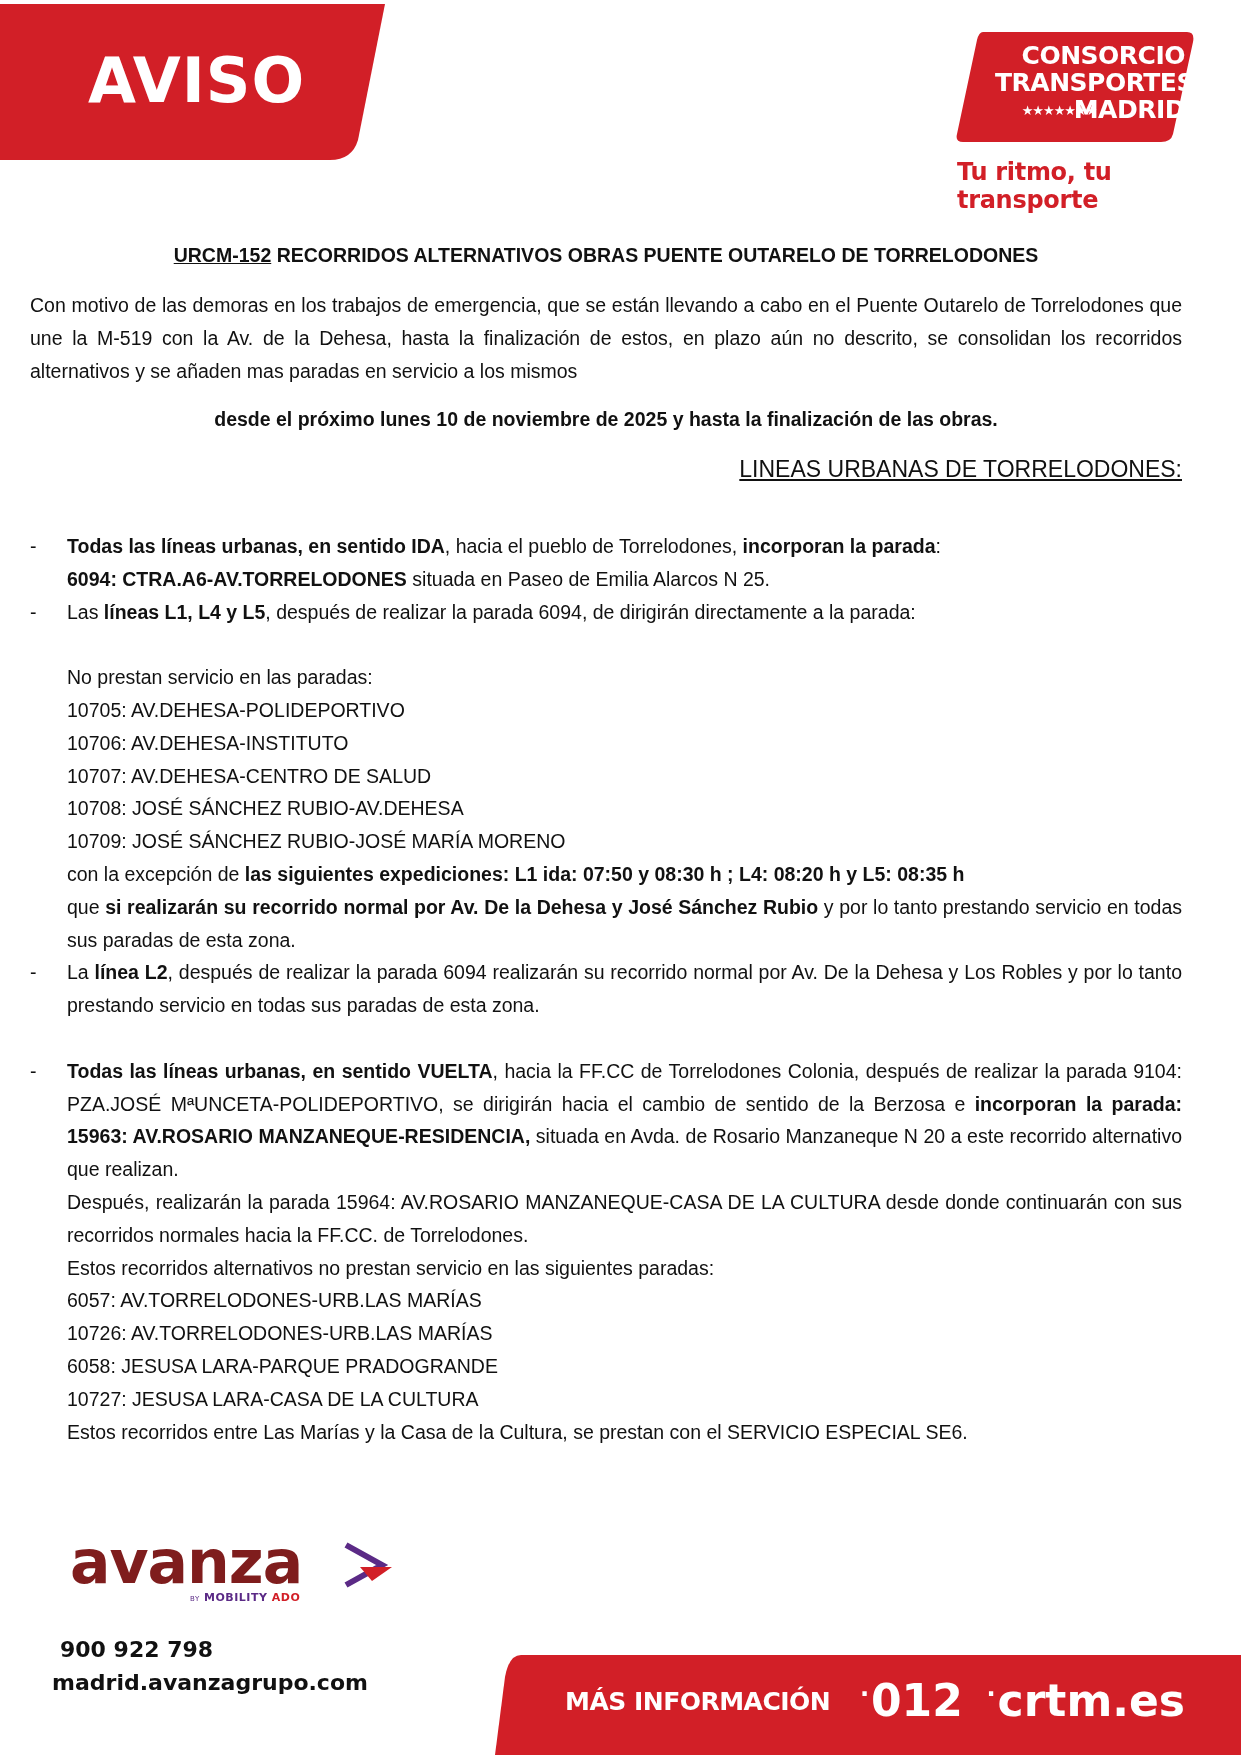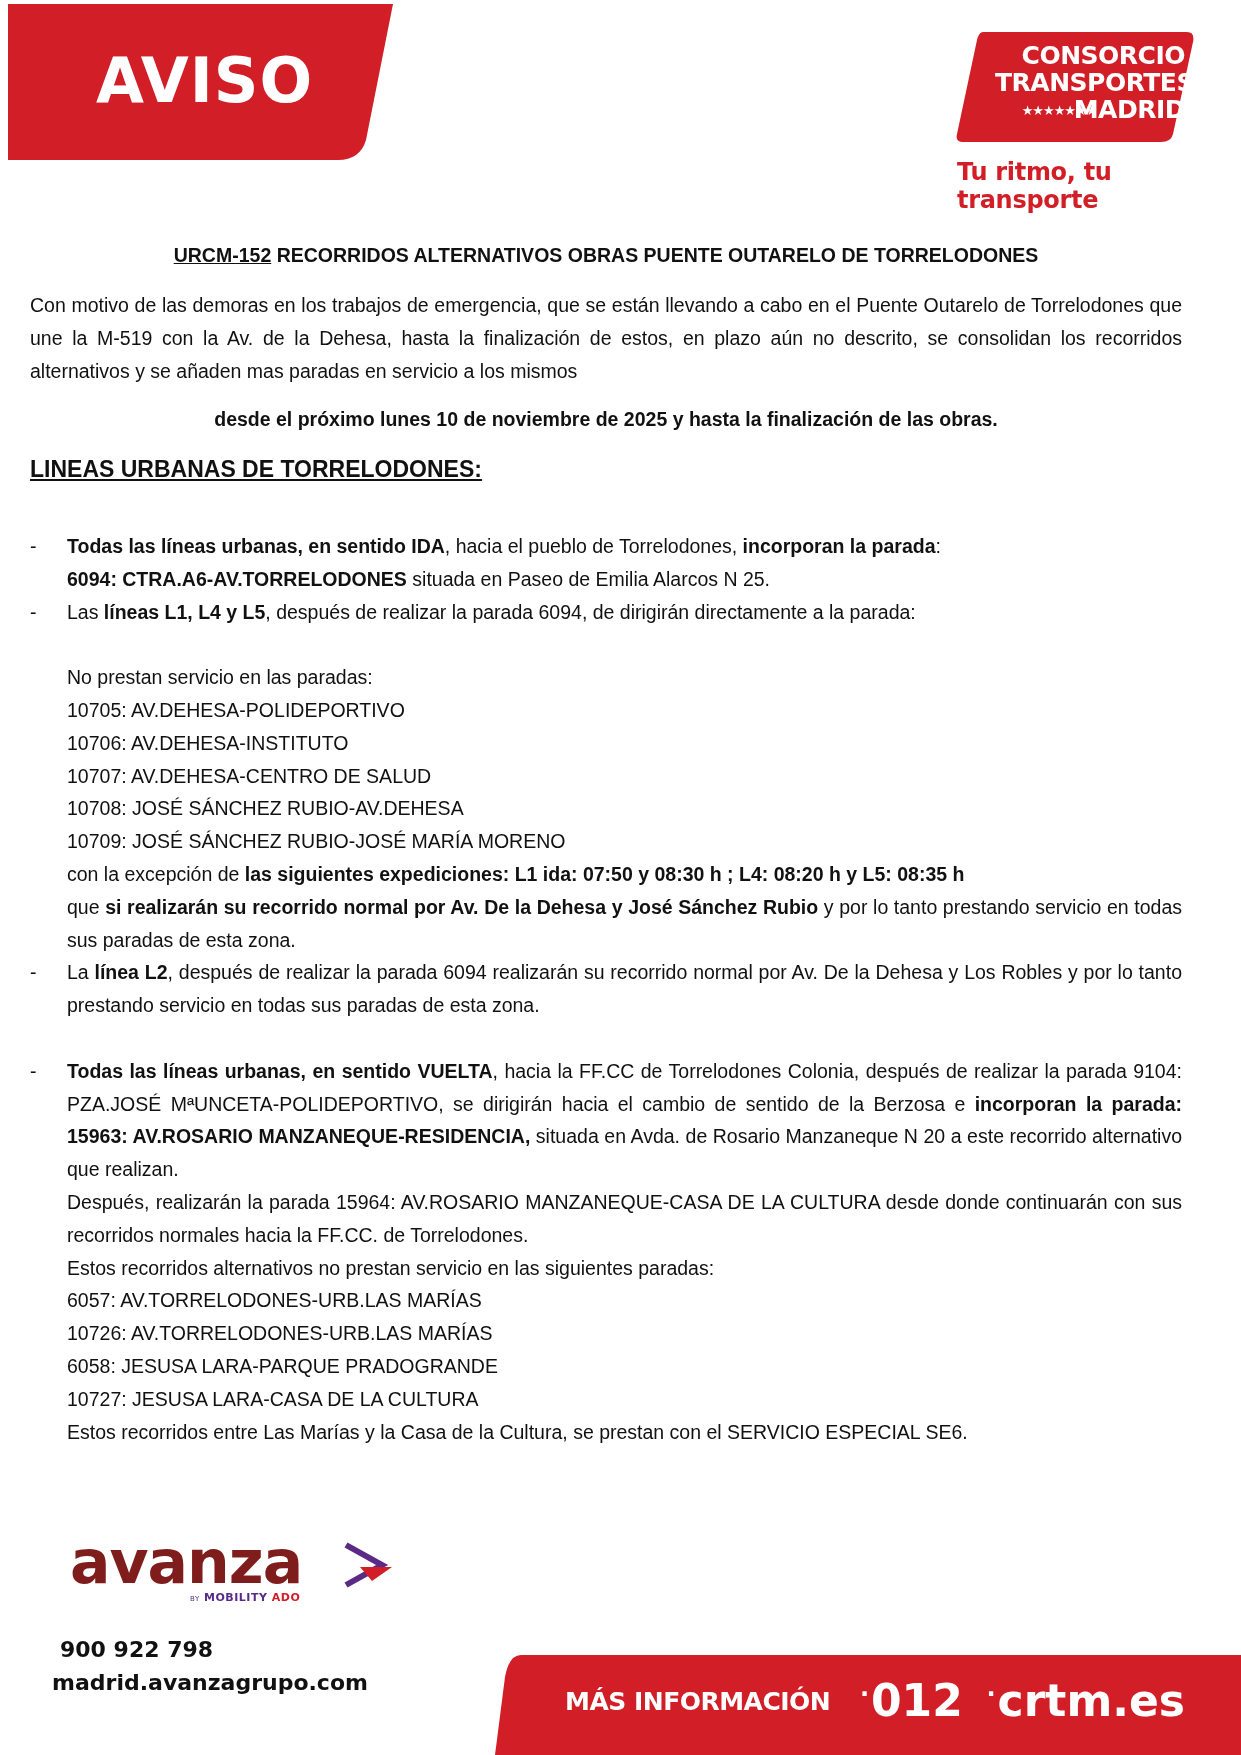--- a/index.html
+++ b/index.html
@@ -1,20 +1,20 @@
 <!DOCTYPE html>
 <html><head>
 <meta charset="utf-8">
 <style>
   html, body { margin:0; padding:0; background:#ffffff; }
   body { width:1241px; height:1755px; position:relative; overflow:hidden;
          font-family:"Liberation Sans", sans-serif; color:#111; }
 
   
-  .aviso-banner { position:absolute; left:8px; top:0; width:385px; height:162px; }
+  .aviso-banner { position:absolute; left:0; top:0; width:385px; height:162px; }
   .aviso-banner svg { position:absolute; left:0; top:0; }
   .aviso-text { position:absolute; left:88px; top:44px; font-family:"DejaVu Sans", sans-serif;
                 font-weight:bold; font-size:62px; color:#fff; letter-spacing:1px; }
 
   .crtm-logo { position:absolute; left:955px; top:30px; width:240px; height:115px; }
   .crtm-logo svg { position:absolute; left:0; top:0; }
   .crtm-lines { position:absolute; left:40px; top:12px; width:190px; text-align:right;
                 color:#fff; font-family:"DejaVu Sans", sans-serif; font-weight:bold;
                 font-size:25px; line-height:27px; letter-spacing:-0.5px; }
   .crtm-stars { font-size:13px; letter-spacing:-1px; vertical-align:3px; margin-right:4px; line-height:10px; display:inline-block; width:48px; text-align:center;}
@@ -22,22 +22,22 @@
                   font-family:"DejaVu Sans", sans-serif; font-weight:bold; font-size:24px; letter-spacing:-0.3px; }
 
   
   .doc { position:absolute; left:30px; top:0; width:1152px;
          font-family:"Liberation Sans", sans-serif; font-size:19.5px; color:#111; }
   .title { position:absolute; left:0; top:244px; width:1152px; text-align:center;
            font-size:19.5px; font-weight:bold; }
   .title u { text-decoration:underline; }
   .intro { position:absolute; left:0; top:289px; width:1152px; line-height:33px; text-align:justify; }
   .date-line { position:absolute; left:0; top:408px; width:1152px; text-align:center; font-weight:bold; }
-  .section-title { position:absolute; left:0; top:456px; width:1152px; text-align:left;
-                   font-weight:bold; font-size:23px; text-decoration:underline; }
+  .section-title { position:absolute; left:0; top:456px; width:1152px; text-align:right;
+                   font-weight:normal; font-size:23px; text-decoration:underline; }
 
   .list { position:absolute; left:0; top:530px; width:1152px; line-height:32.8px; }
   .item { position:relative; padding-left:37px; text-align:justify; }
   .dash { position:absolute; left:0; top:0; }
   .gap { height:32.8px; }
   b { font-weight:bold; }
 
   
   .avanza { position:absolute; left:70px; top:1535px; width:330px; height:70px; }
   .avanza-word { position:absolute; left:0; top:-8px; font-family:"DejaVu Sans", sans-serif; font-weight:bold;

